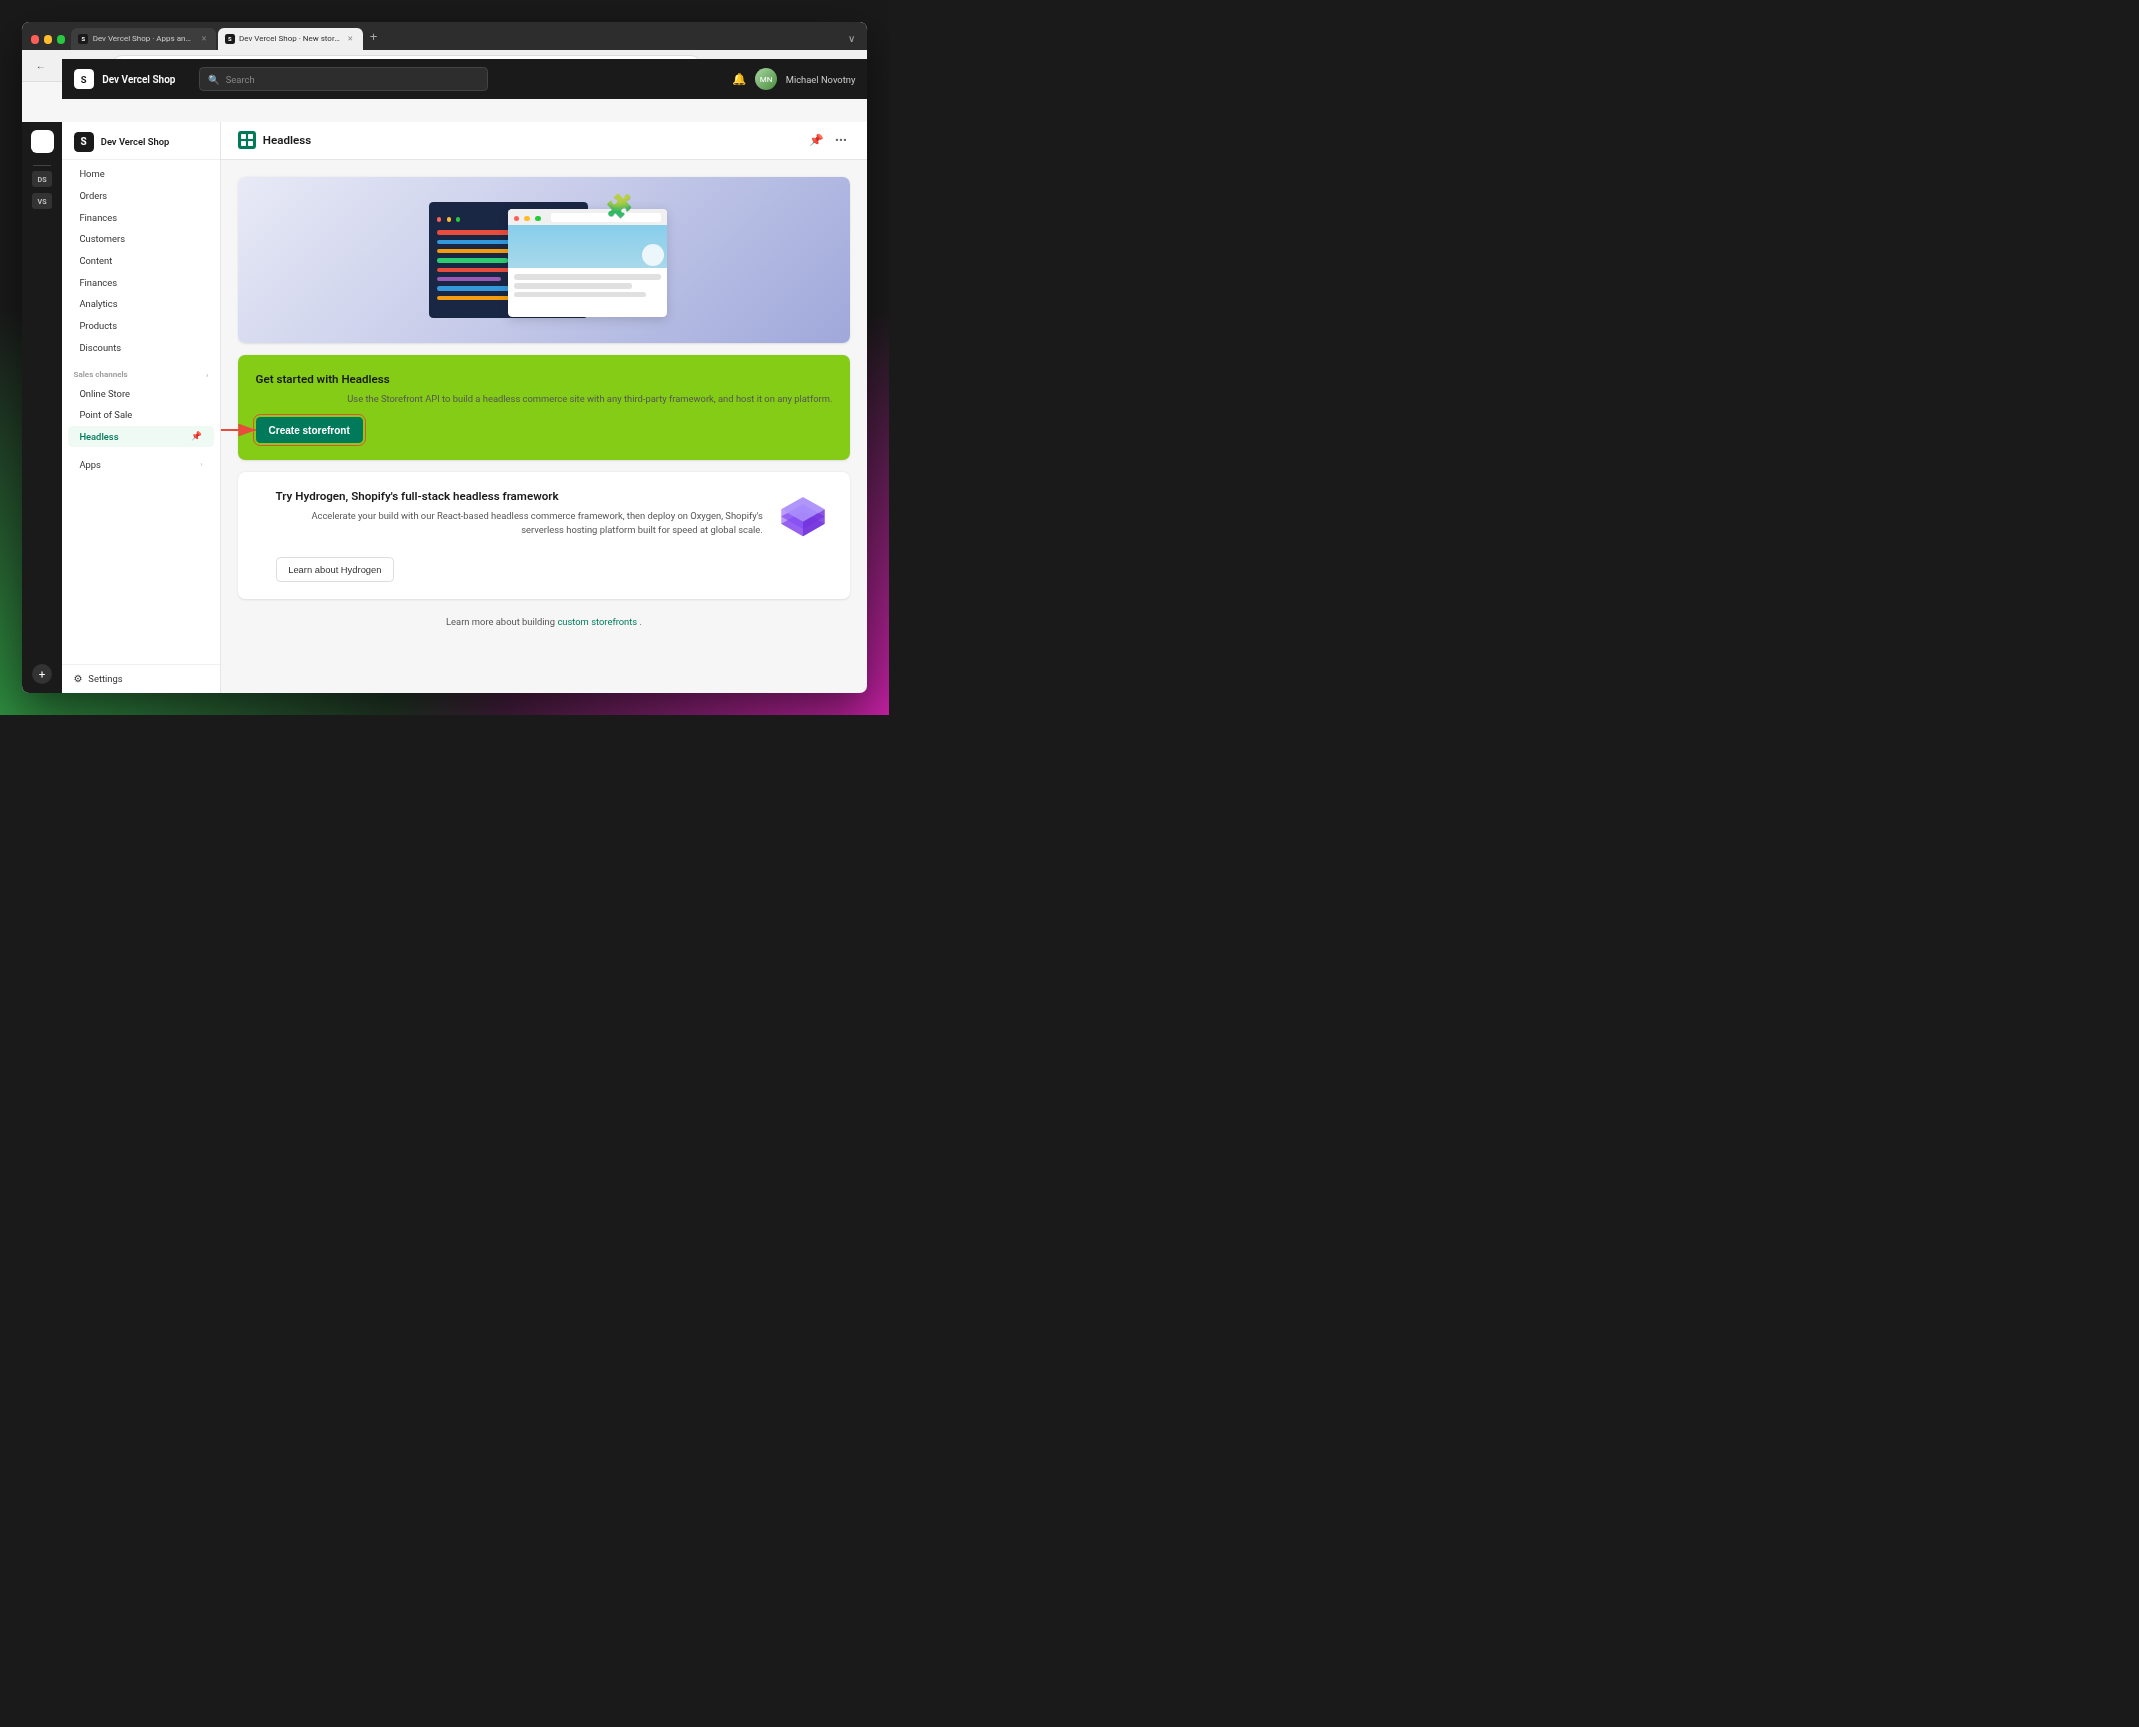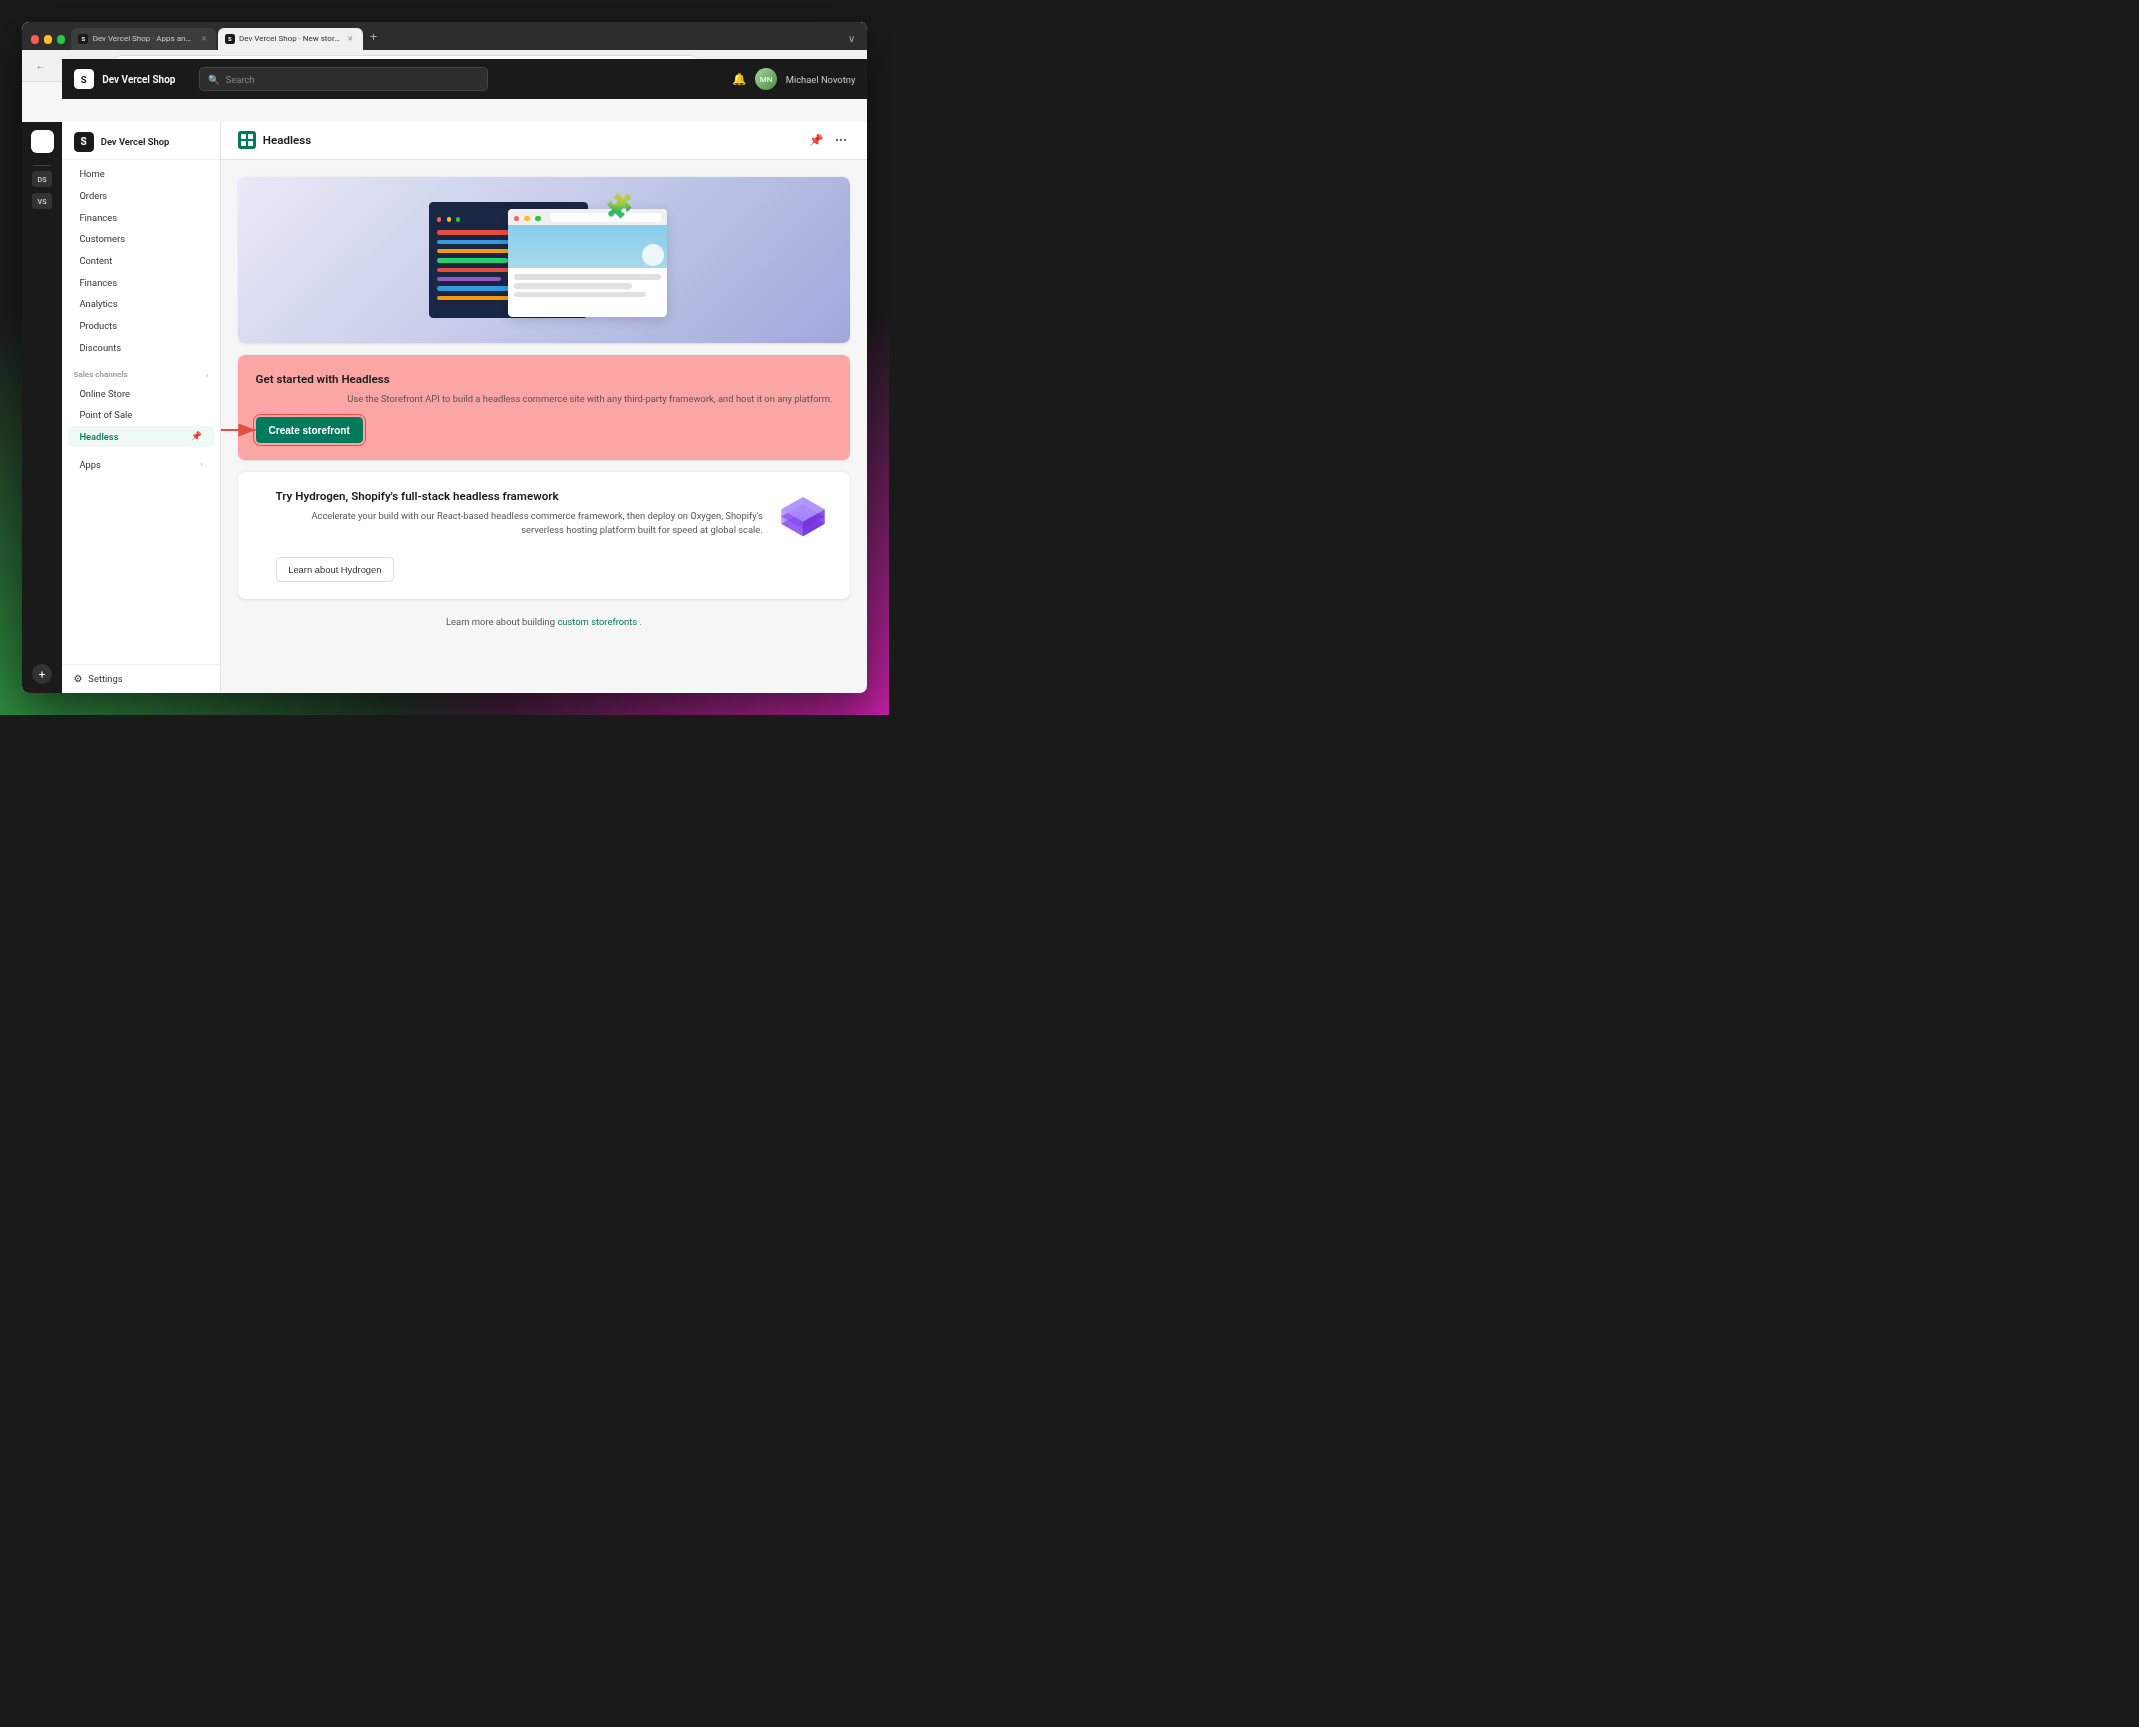--- a/index.html
+++ b/index.html
@@ -498,21 +498,21 @@
       gap: 2.9px;
     }
     .browser-content-line {
       height: 5.8px;
       background: #e0e0e0;
       border-radius: 2.9px;
     }
 
     
     .get-started-card {
-      background: #fca5a5;
+      background: #84cc16;
       border-radius: 7.2px;
       padding: 17.3px;
       box-shadow: 0 0.7px 2.2px rgba(0,0,0,0.1);
     }
     .card-title {
       font-size: 11.6px;
       font-weight: 600;
       color: #1a1a1a;
       margin-bottom: 5.8px;
     }

